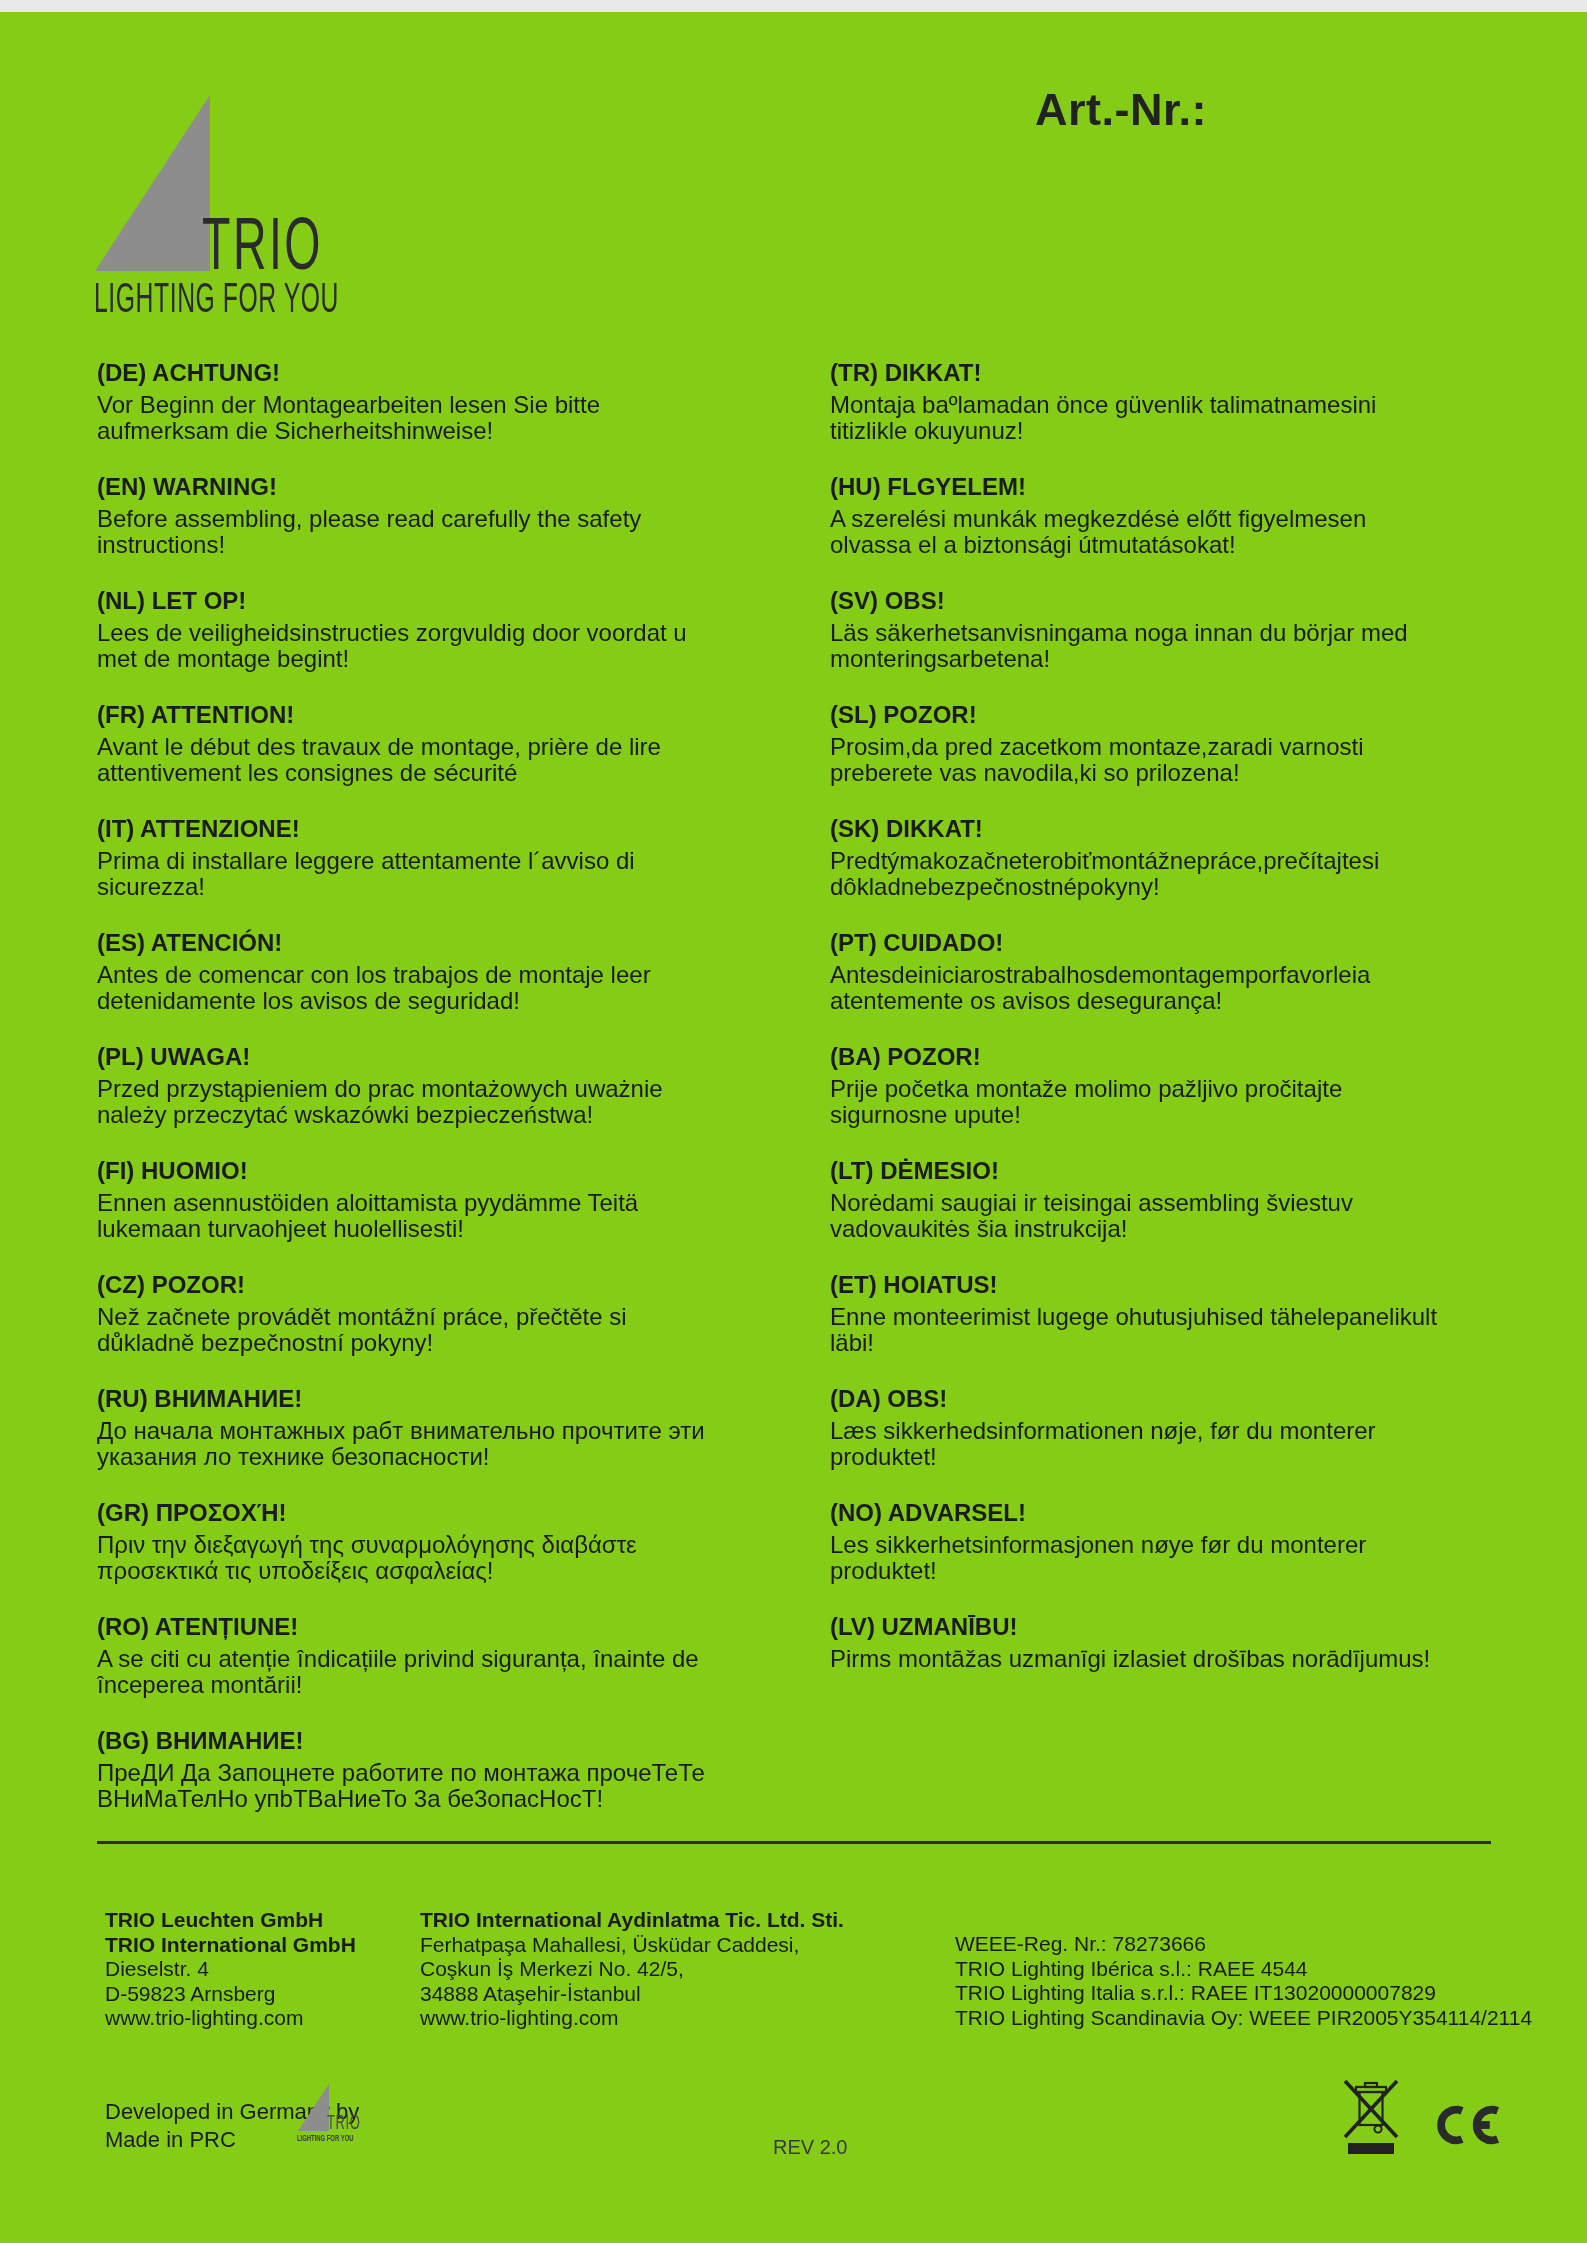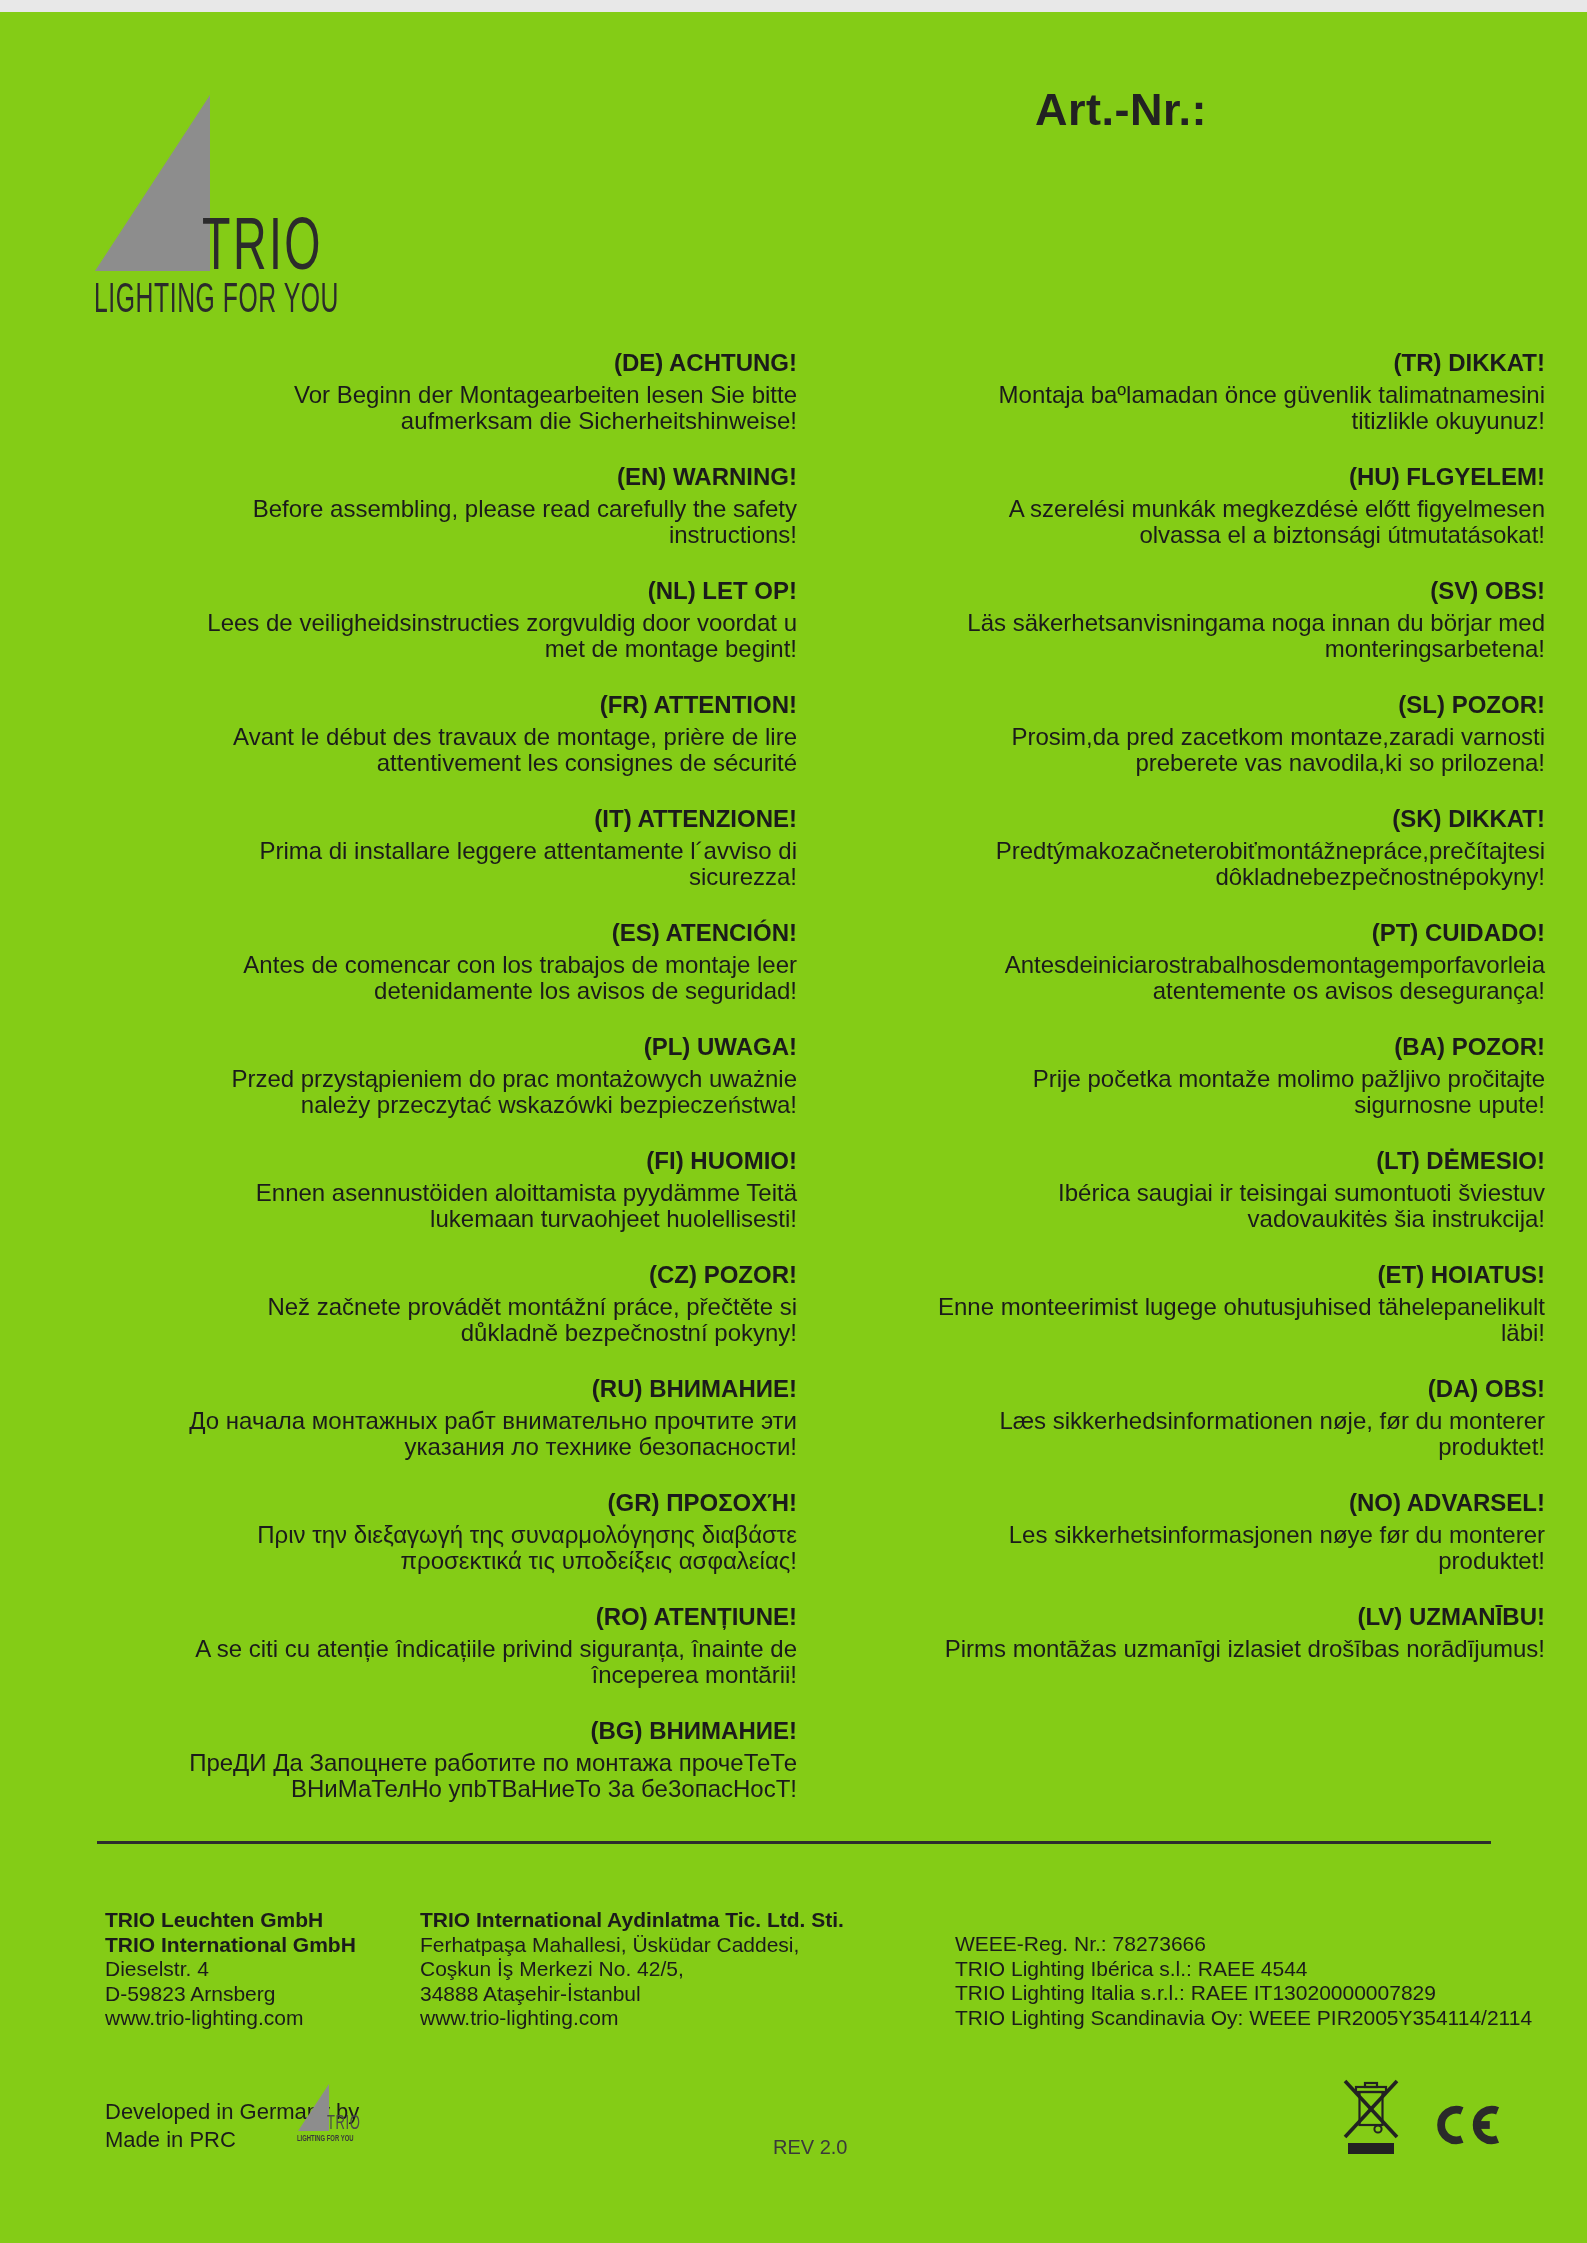--- a/index.html
+++ b/index.html
@@ -32,21 +32,21 @@
     transform:scaleX(0.62);transform-origin:left top;
     letter-spacing:4px;white-space:nowrap;
   }
   .logo-big .tagline{
     position:absolute;left:2px;top:184px;
     font-size:43px;line-height:1;color:#2b2b2b;
     transform:scaleX(0.575);transform-origin:left top;
     letter-spacing:1px;white-space:nowrap;
   }
   
-  .col{position:absolute;top:338px;text-align:right;}
+  .col{position:absolute;top:348px;}
   .col-left{left:97px;width:700px;}
   .col-right{left:830px;width:715px;}
   .warn{margin-bottom:30px;}
   .warn-title{
     font-size:24px;line-height:26px;font-weight:700;
     margin-bottom:6px;color:#1b1b1b;
   }
   .warn-body{
     font-size:24px;line-height:26px;
     white-space:pre-line;color:#1b1b1b;
@@ -205,21 +205,21 @@
         <div class="warn-body">Antesdeiniciarostrabalhosdemontagemporfavorleia
 atentemente os avisos desegurança!</div>
       </div>
       <div class="warn">
         <div class="warn-title">(BA) POZOR!</div>
         <div class="warn-body">Prije početka montaže molimo pažljivo pročitajte
 sigurnosne upute!</div>
       </div>
       <div class="warn">
         <div class="warn-title">(LT) DĖMESIO!</div>
-        <div class="warn-body">Ibérica saugiai ir teisingai sumontuoti šviestuv
+        <div class="warn-body">Norėdami saugiai ir teisingai assembling šviestuv
 vadovaukitės šia instrukcija!</div>
       </div>
       <div class="warn">
         <div class="warn-title">(ET) HOIATUS!</div>
         <div class="warn-body">Enne monteerimist lugege ohutusjuhised tähelepanelikult
 läbi!</div>
       </div>
       <div class="warn">
         <div class="warn-title">(DA) OBS!</div>
         <div class="warn-body">Læs sikkerhedsinformationen nøje, før du monterer

